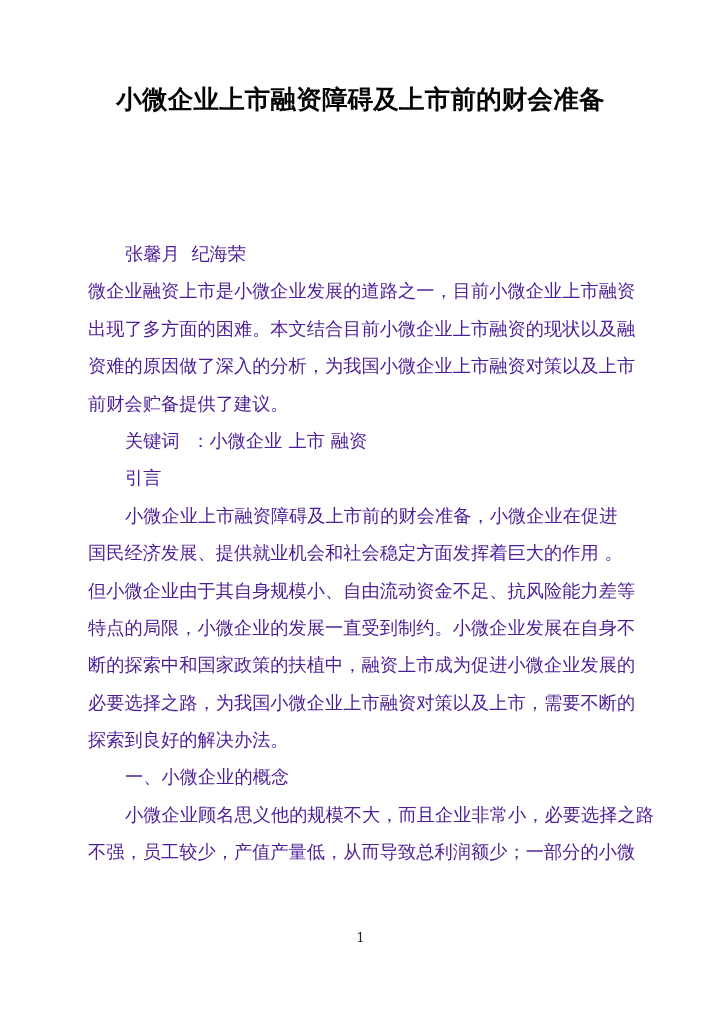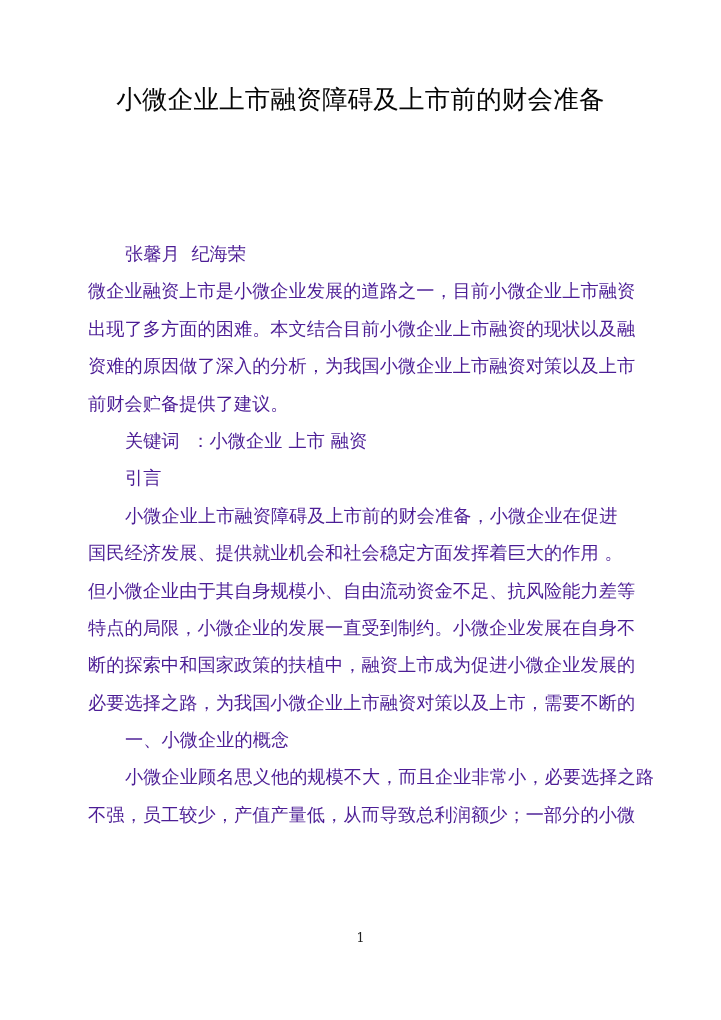--- a/index.html
+++ b/index.html
@@ -30,21 +30,21 @@
   
   .doc-title {
     position: absolute;
     left: 88px;
     top: 78px;
     width: 545px;
     text-align: center;
     font-size: 25.5px;
     line-height: 42px;
     letter-spacing: 0.2px;
-    font-weight: 400;
+    font-weight: 700;
     font-family: "DejaVu Serif", "Liberation Serif", serif;
     color: #050505;
     white-space: pre-wrap;
   }
 
   
   .body-block {
     position: absolute;
     left: 88px;
     top: 235px;
@@ -98,20 +98,21 @@
     <div class="line indent">关键词  ：小微企业 上市 融资</div>
 
     <div class="line indent">引言</div>
 
     <div class="line indent">小微企业上市融资障碍及上市前的财会准备，小微企业在促进</div>
     <div class="line">国民经济发展、提供就业机会和社会稳定方面发挥着巨大的作用 。</div>
     <div class="line">但小微企业由于其自身规模小、自由流动资金不足、抗风险能力差等</div>
     <div class="line">特点的局限，小微企业的发展一直受到制约。小微企业发展在自身不</div>
     <div class="line">断的探索中和国家政策的扶植中，融资上市成为促进小微企业发展的</div>
     <div class="line">必要选择之路，为我国小微企业上市融资对策以及上市，需要不断的</div>
+    <div class="line">探索到良好的解决办法。</div>
 
     <div class="line indent">一、小微企业的概念</div>
 
     <div class="line indent">小微企业顾名思义他的规模不大，而且企业非常小，必要选择之路</div>
     <div class="line">不强，员工较少，产值产量低，从而导致总利润额少；一部分的小微</div>
 
   </div>
 
   <div class="page-number">1</div>
 

